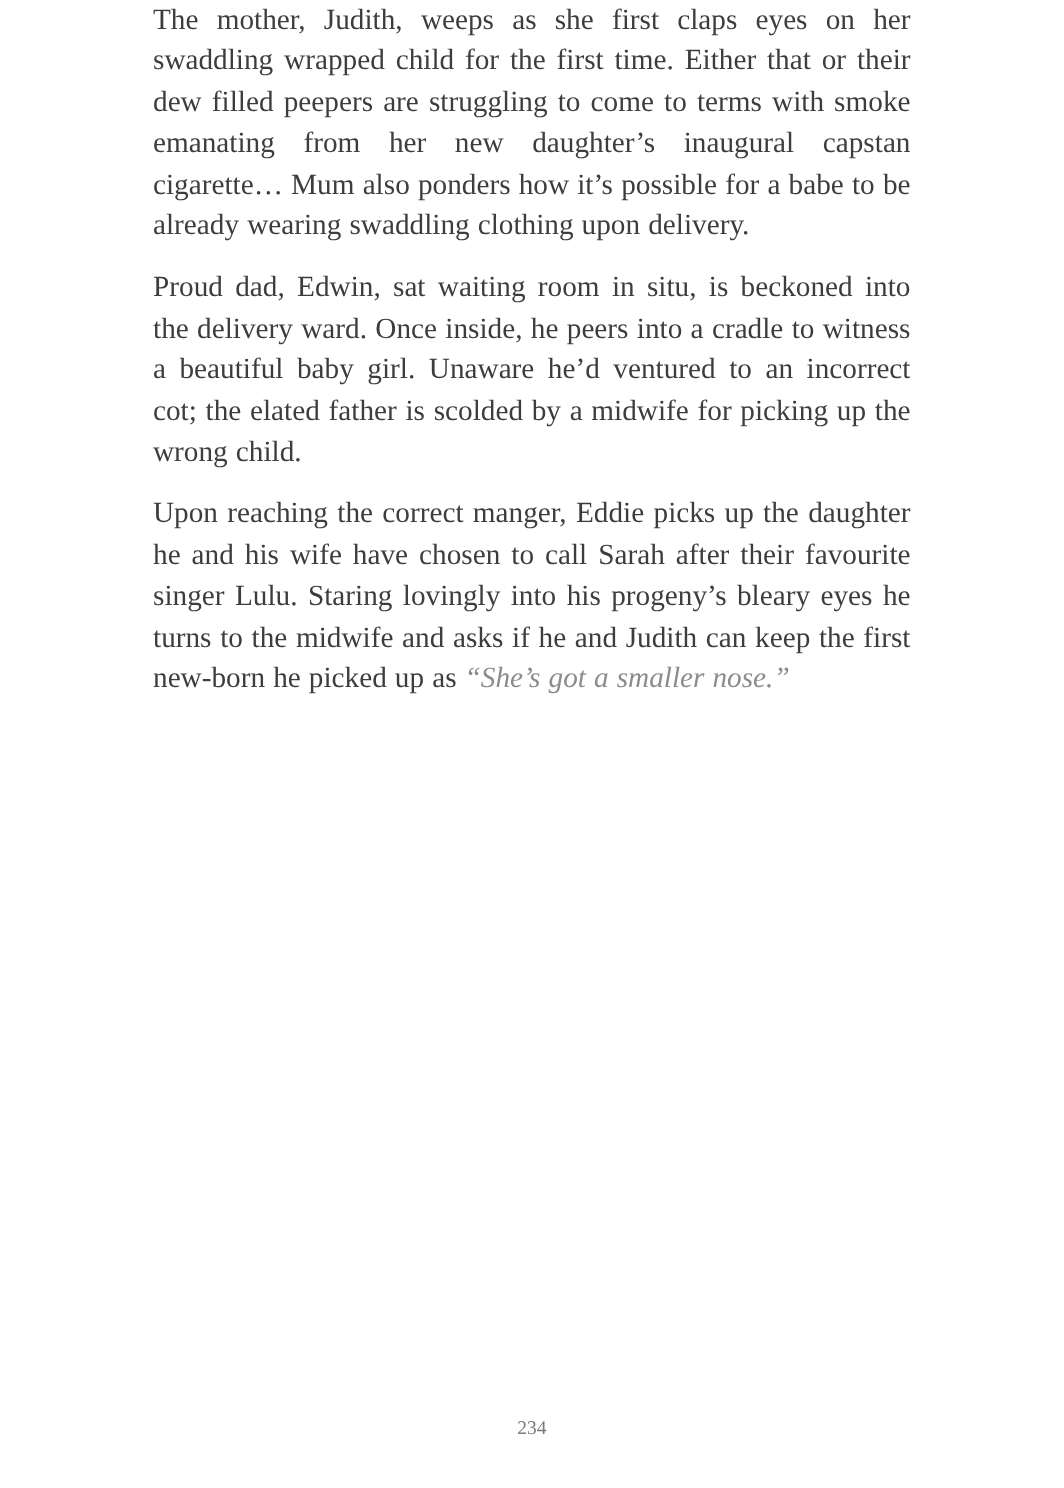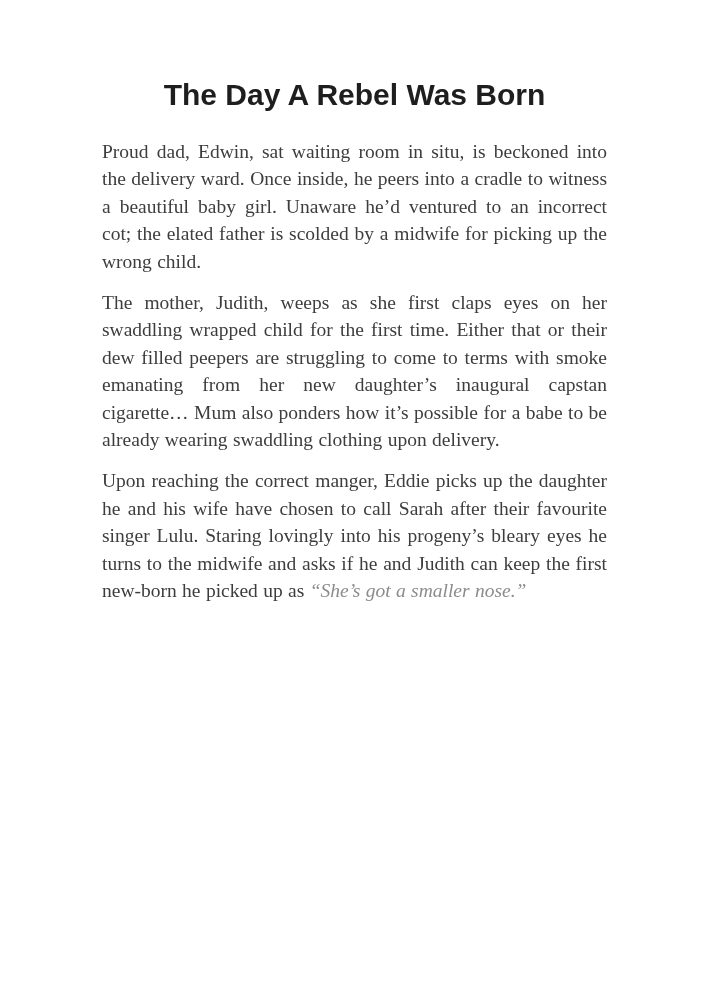--- a/index.html
+++ b/index.html
@@ -56,18 +56,18 @@
     font-family: "Liberation Serif", serif;
     font-size: 13px;
     color: #7a7a7a;
   }
 </style>
 </head>
 <body>
 
 <div class="page">
   <div class="content">
-    <h1 class="title">The Day A Rebel Was Born</h1>
+    <p class="para">The mother, Judith, weeps as she first claps eyes on her swaddling wrapped child for the first time. Either that or their dew filled peepers are struggling to come to terms with smoke emanating from her new daughter’s inaugural capstan cigarette… Mum also ponders how it’s possible for a babe to be already wearing swaddling clothing upon delivery.</p>
     <p class="para">Proud dad, Edwin, sat waiting room in situ, is beckoned into the delivery ward. Once inside, he peers into a cradle to witness a beautiful baby girl. Unaware he’d ventured to an incorrect cot; the elated father is scolded by a midwife for picking up the wrong child.</p>
-    <p class="para">The mother, Judith, weeps as she first claps eyes on her swaddling wrapped child for the first time. Either that or their dew filled peepers are struggling to come to terms with smoke emanating from her new daughter’s inaugural capstan cigarette… Mum also ponders how it’s possible for a babe to be already wearing swaddling clothing upon delivery.</p>
     <p class="para"><span>Upon reaching the correct manger, Eddie picks up the daughter he and his wife have chosen to call Sarah after their favourite singer Lulu. Staring lovingly into his progeny’s bleary eyes he turns to the midwife and asks if he and Judith can keep the first new-born he picked up as </span><span class="quote">“She’s got a smaller nose.”</span></p>
   </div>
+  <div class="footer">234</div>
 </div>
 
 </body></html>

